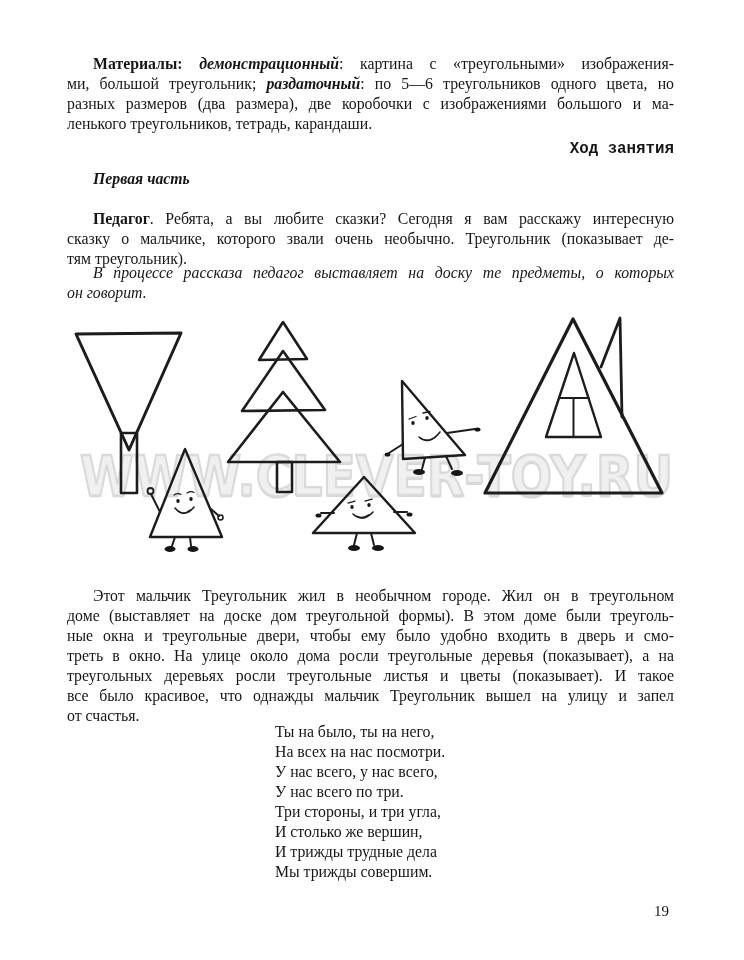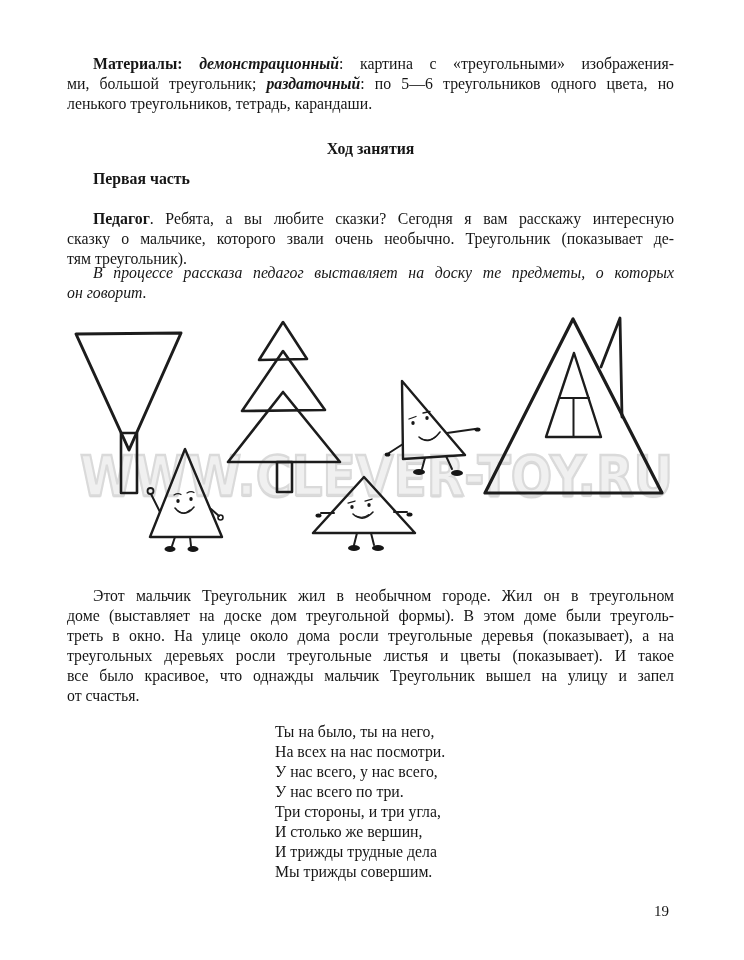--- a/index.html
+++ b/index.html
@@ -2,47 +2,48 @@
 <html><head>
 <meta charset="utf-8">
 <style>
   html,body{margin:0;padding:0;background:#888;}
   .page{position:relative;width:744px;height:960px;background:#ffffff;overflow:hidden;
         font-family:"Liberation Serif",serif;font-size:15.8px;line-height:20px;color:#161616;}
   .tblock{position:absolute;left:67px;width:607px;}
   .ln{text-align:justify;text-align-last:justify;}
   .tblock .ln:last-child{text-align-last:left;}
   .first-indent .ln:first-child{text-indent:26px;margin-top:12px;}
-  .heading{position:absolute;left:67px;width:607px;text-align:center;font-weight:bold;}
+  .heading{position:absolute;left:67px;width:607px;text-align:right;font-weight:bold;font-family:Liberation Mono, monospace;}
   .part-title{position:absolute;left:93px;font-weight:bold;}
   .poem{position:absolute;left:275px;top:722px;}
   .poem .ln{text-align:left;text-align-last:left;}
   .pagenum{position:absolute;left:654px;top:901px;font-size:15px;}
   .illu-wrap{position:absolute;left:0;top:0;width:744px;height:960px;}
   .watermark{position:absolute;left:80px;top:446px;z-index:1;white-space:nowrap;
              font-family:"DejaVu Sans",sans-serif;font-weight:bold;font-size:56px;line-height:60px;
              color:#f0f0f0;-webkit-text-stroke:2.4px #dadada;text-shadow:0 2px 1px #d2d2d2;
              transform:scaleX(.87);transform-origin:left center;}
   svg.illu{position:absolute;left:60px;top:312px;z-index:2;}
   svg.illu *{vector-effect:none;}
 </style>
 </head>
 <body>
 
 <div class="page">
 
   <div class="tblock first-indent" style="top:42px;">
       <div class="ln"><b>Материалы:</b> <b><i>демонстрационный</i></b>: картина с «треугольными» изображения-</div>
       <div class="ln">ми, большой треугольник; <b><i>раздаточный</i></b>: по 5—6 треугольников одного цвета, но</div>
+      <div class="ln">разных размеров (два размера), две коробочки с изображениями большого и ма-</div>
       <div class="ln">ленького треугольников, тетрадь, карандаши.</div>
     </div>
 
   <div class="heading" style="top:139px;">Ход занятия</div>
 
-  <div class="part-title" style="top:169px;">Первая часть</div>
+  <div class="part-title" style="top:169px;font-style:italic;">Первая часть</div>
 
   <div class="tblock first-indent" style="top:197px;">
       <div class="ln"><b>Педагог</b>. Ребята, а вы любите сказки? Сегодня я вам расскажу интересную</div>
       <div class="ln">сказку о мальчике, которого звали очень необычно. Треугольник (показывает де-</div>
       <div class="ln">тям треугольник).</div>
     </div>
 
   <div class="tblock first-indent" style="top:251px;">
       <div class="ln"><i>В процессе рассказа педагог выставляет на доску те предметы, о которых</i></div>
       <div class="ln"><i>он говорит.</i></div>
@@ -118,20 +119,21 @@
         <polygon points="573,319 485,493 662,493" stroke-width="3.2"></polygon>
         <polygon points="574,353 546,437 601,437" stroke-width="2.4"></polygon>
         <path d="M559,398 L589,398 M573.5,398 L573.5,437" stroke-width="2"></path>
       </g>
     </svg>
   </div>
 
   <div class="tblock first-indent" style="top:574px;">
       <div class="ln">Этот мальчик Треугольник жил в необычном городе. Жил он в треугольном</div>
       <div class="ln">доме (выставляет на доске дом треугольной формы). В этом доме были треуголь-</div>
+      <div class="ln">ные окна и треугольные двери, чтобы ему было удобно входить в дверь и смо-</div>
       <div class="ln">треть в окно. На улице около дома росли треугольные деревья (показывает), а на</div>
       <div class="ln">треугольных деревьях росли треугольные листья и цветы (показывает). И такое</div>
       <div class="ln">все было красивое, что однажды мальчик Треугольник вышел на улицу и запел</div>
       <div class="ln">от счастья.</div>
     </div>
 
   <div class="poem">
       <div class="ln">Ты на было, ты на него,</div>
       <div class="ln">На всех на нас посмотри.</div>
       <div class="ln">У нас всего, у нас всего,</div>

